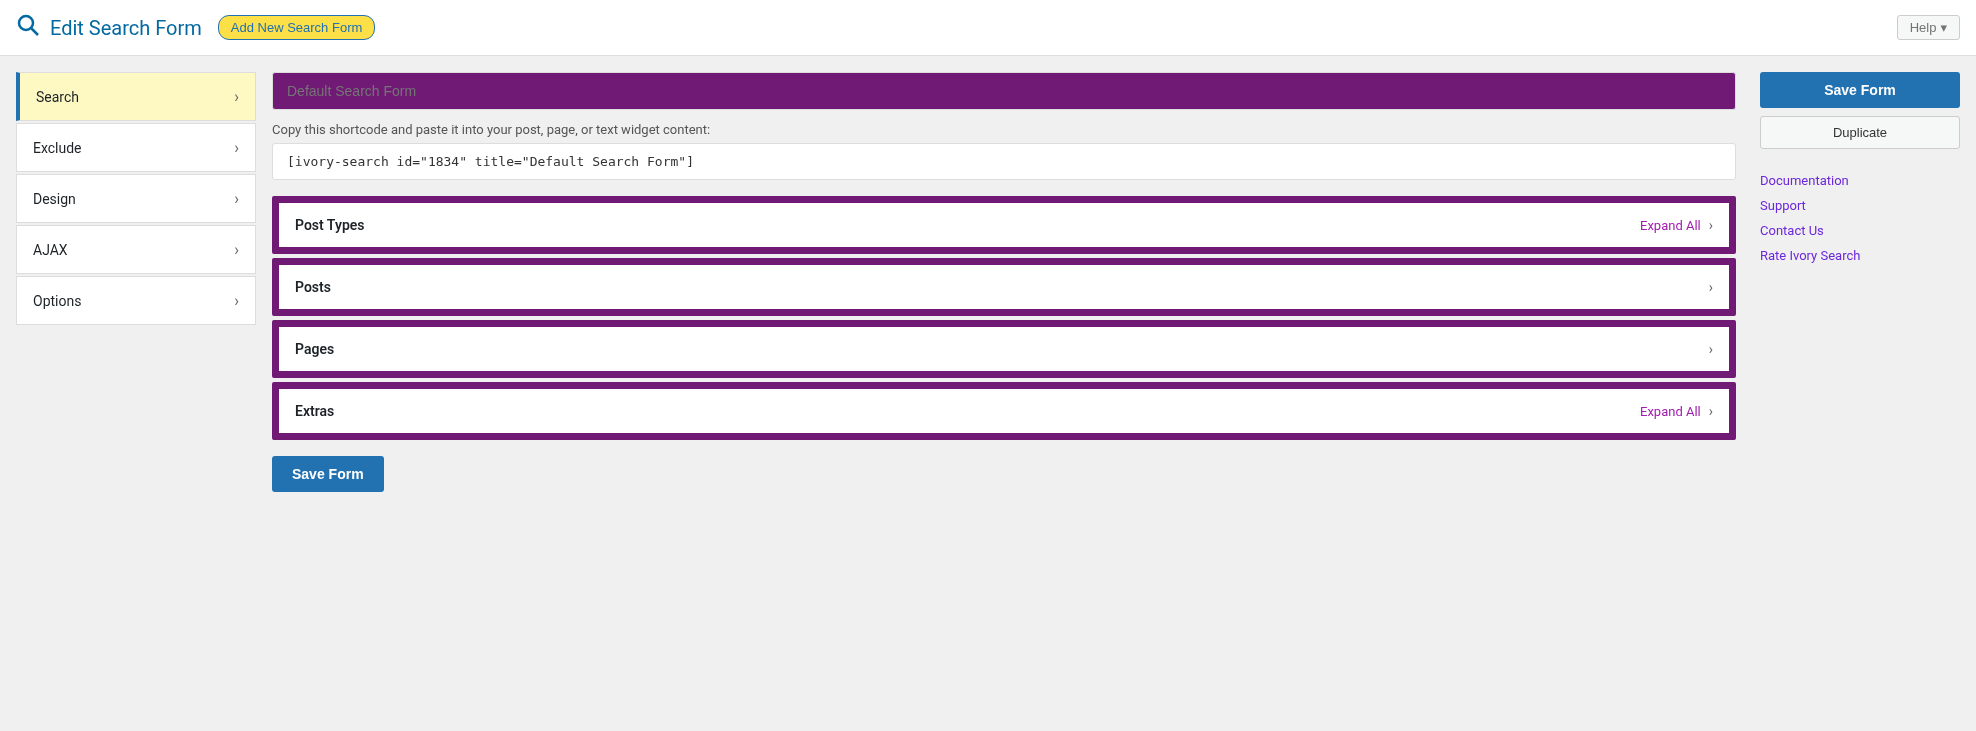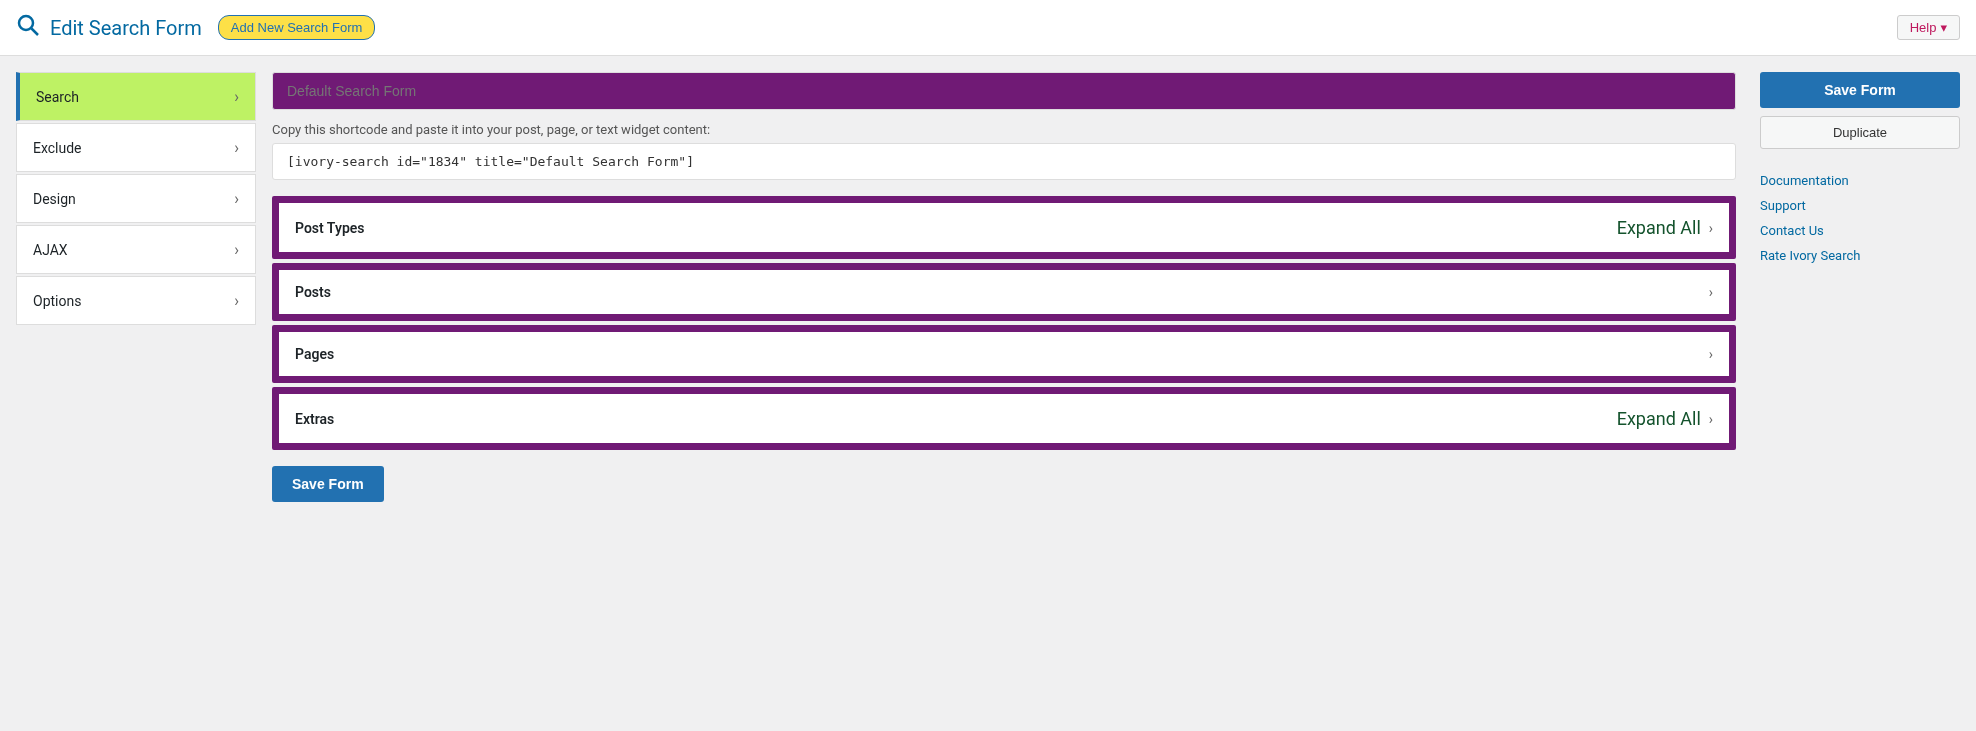--- a/index.html
+++ b/index.html
@@ -42,21 +42,21 @@
       color: #2271b1;
       background: #fde047;
       padding: 4px 12px;
       border-radius: 11px;
       cursor: pointer;
       font-size: 13px;
     }
     .help-btn {
       border: 1px solid #ccc;
       background: #f6f7f7;
-      color: #be185d;
+      color: #737373;
       padding: 4px 12px;
       border-radius: 3px;
       cursor: pointer;
       font-size: 13px;
       display: flex;
       align-items: center;
       gap: 4px;
     }
 
     
@@ -79,21 +79,21 @@
       margin-bottom: 2px;
       display: flex;
       align-items: center;
       justify-content: space-between;
       padding: 14px 16px;
       cursor: pointer;
       font-size: 14px;
       color: #1d2327;
     }
     .sidebar-item.active {
-      background: #bef264;
+      background: #fef9c3;
       border-left: 4px solid #2271b1;
     }
     .chevron-right {
       color: #666;
       font-size: 16px;
     }
 
     
     .content-area {
       flex: 1;
@@ -160,22 +160,22 @@
       color: #1d2327;
     }
     .accordion-right {
       display: flex;
       align-items: center;
       gap: 8px;
       color: #555;
       font-weight: 400;
     }
     .expand-all-link {
-      color: #14532d;
-      font-size: 18px;
+      color: #a21caf;
+      font-size: 13px;
       cursor: pointer;
     }
     .chevron-right-sm {
       font-size: 14px;
       color: #666;
     }
 
     
     .bottom-save {
       margin-top: 16px;
@@ -213,21 +213,21 @@
       text-align: center;
     }
 
     .right-links {
       margin-top: 16px;
       display: flex;
       flex-direction: column;
       gap: 10px;
     }
     .right-link {
-      color: #0369a1;
+      color: #6d28d9;
       font-size: 13px;
       cursor: pointer;
       text-decoration: none;
     }
 
     .save-form-btn-bottom {
       background: #2271b1;
       color: #fff;
       border: none;
       padding: 10px 20px;

